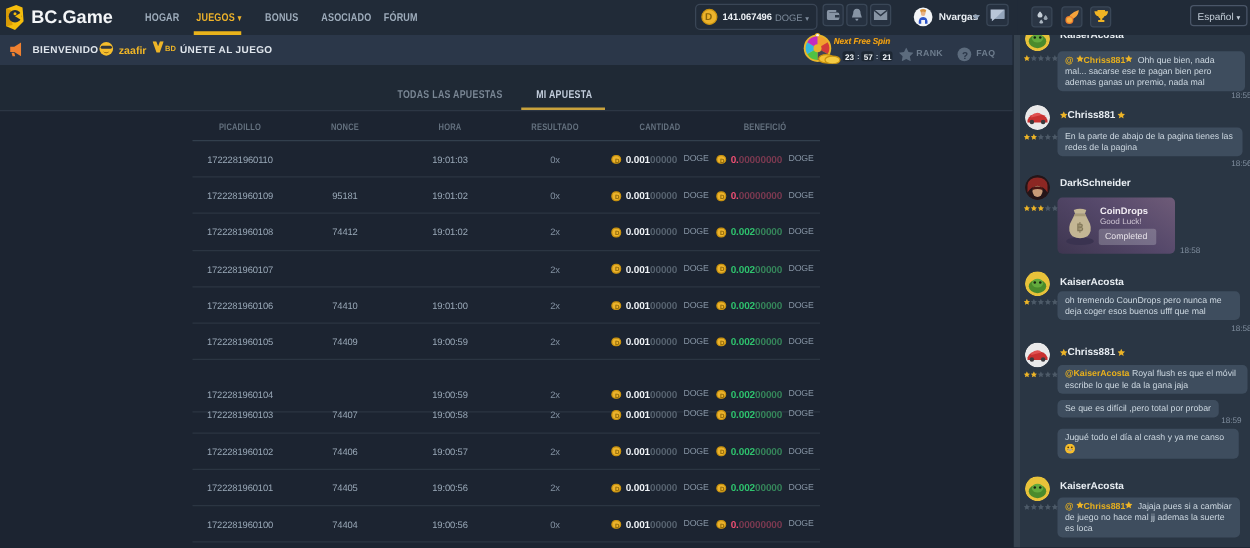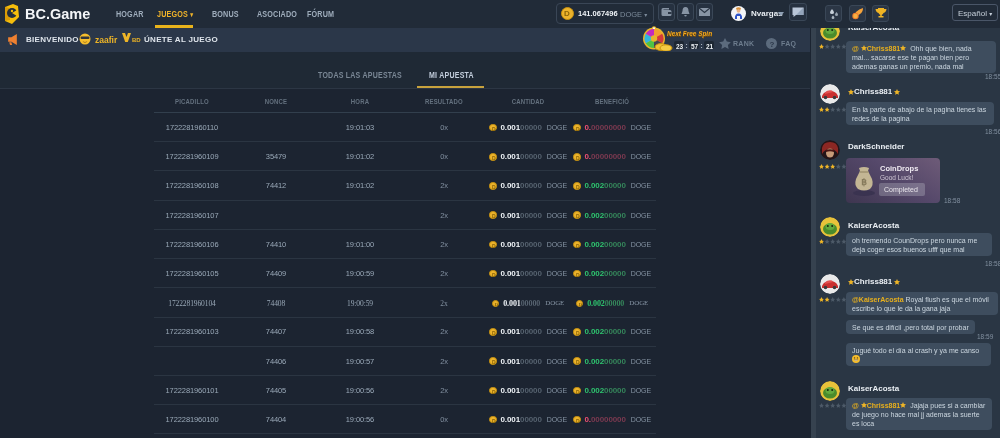--- a/index.html
+++ b/index.html
@@ -82,21 +82,21 @@
         <span class="coin"></span>
         <span class="rnum">0.</span>
         <span class="rdim">00000000</span>
         <span class="cur">DOGE</span>
       </div>
     </div>
   <div class="sep"></div>
 </div>
 <div class="row" style="top:142.2px;">
   <div class="c c1">1722281960109</div>
-  <div class="c c2">35479</div>
+  <div class="c c2">95181</div>
   <div class="c c3">19:01:02</div>
   <div class="c c4">0x</div>
   <div class="c c5">
       <div class="amt">
         <span class="coin"></span>
         <span class="wnum">0.001</span>
         <span class="dnum">00000</span>
         <span class="cur">DOGE</span>
       </div>
     </div>
@@ -193,23 +193,22 @@
   <div class="c c6">
       <div class="amt">
         <span class="coin"></span>
         <span class="gnum" style="margin-left:4px;">0.002</span>
         <span class="gdim">00000</span>
         <span class="cur">DOGE</span>
       </div>
     </div>
   <div class="sep"></div>
 </div>
-<div class="row" style="top:289px;font-family:Liberation Serif, serif;">
+<div class="row" style="top:301px;">
   <div class="c c1">1722281960104</div>
-  <div class="c c2">74408</div>
   <div class="c c3">19:00:59</div>
   <div class="c c4">2x</div>
   <div class="c c5">
       <div class="amt">
         <span class="coin"></span>
         <span class="wnum">0.001</span>
         <span class="dnum">00000</span>
         <span class="cur">DOGE</span>
       </div>
     </div>
@@ -240,20 +239,21 @@
       <div class="amt">
         <span class="coin"></span>
         <span class="gnum" style="margin-left:4px;">0.002</span>
         <span class="gdim">00000</span>
         <span class="cur">DOGE</span>
       </div>
     </div>
   <div class="sep"></div>
 </div>
 <div class="row" style="top:346.6px;">
+  <div class="c c1">1722281960102</div>
   <div class="c c2">74406</div>
   <div class="c c3">19:00:57</div>
   <div class="c c4">2x</div>
   <div class="c c5">
       <div class="amt">
         <span class="coin"></span>
         <span class="wnum">0.001</span>
         <span class="dnum">00000</span>
         <span class="cur">DOGE</span>
       </div>

